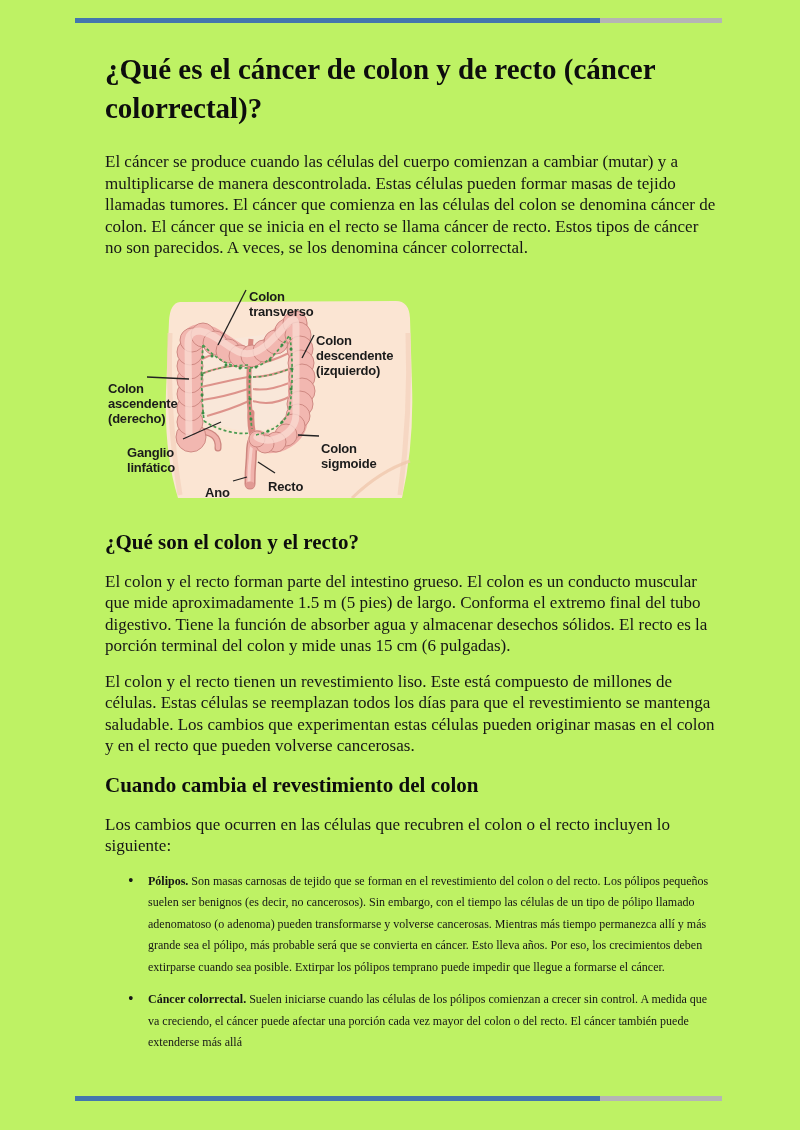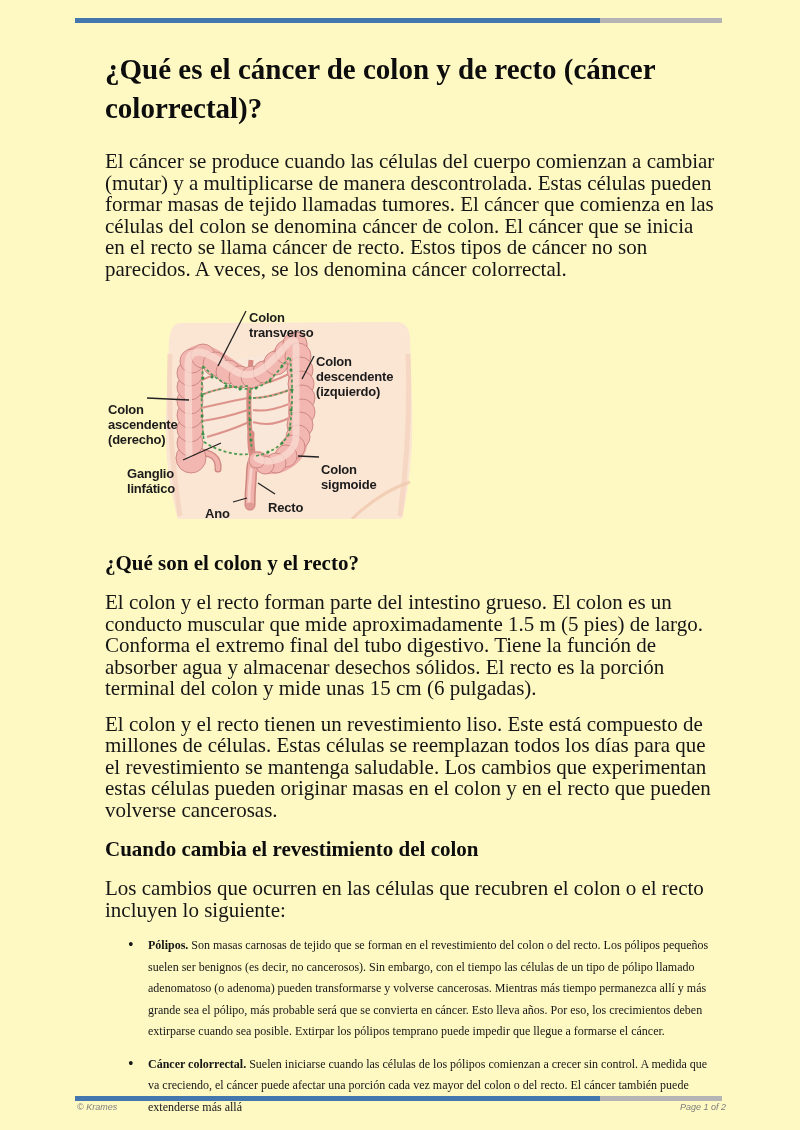--- a/index.html
+++ b/index.html
@@ -1,32 +1,32 @@
 <!DOCTYPE html>
 <html><head>
 <meta charset="utf-8">
 <style>
   html, body { margin:0; padding:0; background:#ffffff; }
   .page {
-    position:relative; width:800px; height:1130px; background:#fef9c3;
+    position:relative; width:800px; height:1130px; background:#bef264;
     overflow:hidden; font-family:"Liberation Serif", serif; color:#161616;
   }
   
   .accent-bar { position:absolute; left:75px; width:647px; height:5px; }
   .accent-bar .blue { position:absolute; left:0; top:0; width:525px; height:100%; background:#4377ae; }
   .accent-bar .gray { position:absolute; left:525px; top:0; width:122px; height:100%; background:#b5b5b5; }
   .bar-top { top:18px; }
   .bar-bottom { top:1096px; }
 
   .content { position:absolute; left:105px; top:50px; width:613px; }
 
   h1.doc-title {
     margin:0 0 23px 0; font-size:29px; line-height:39px; font-weight:bold; color:#0d0d0d;
   }
-  p.body-text { margin:0 0 9px 0; font-size:21px; line-height:21.5px; }
+  p.body-text { margin:0 0 9px 0; font-size:17px; line-height:21.5px; }
   p.space-after { margin-bottom:14px; }
   h2.section-heading {
     margin:12px 0 15px 0; font-size:21px; line-height:28px; font-weight:bold; color:#0d0d0d;
   }
 
   
   .diagram {
     position:relative; width:320px; height:225px; margin:6px 0 30px -5px;
   }
   .diagram svg { position:absolute; left:0; top:0; }
@@ -222,18 +222,14 @@
       <li><span class="bullet-term">Cáncer colorrectal.</span> <span>Suelen iniciarse cuando las células de los pólipos comienzan a crecer sin control. A medida que va creciendo, el cáncer puede afectar una porción cada vez mayor del colon o del recto. El cáncer también puede extenderse más allá</span></li>
     </ul>
 
   </div>
 
   <div class="accent-bar bar-bottom">
     <div class="blue"></div>
     <div class="gray"></div>
   </div>
 
-  <div class="footer-row">
-    <span>© Krames</span>
-    <span>Page 1 of 2</span>
-  </div>
 
 </div>
 
 </body></html>

